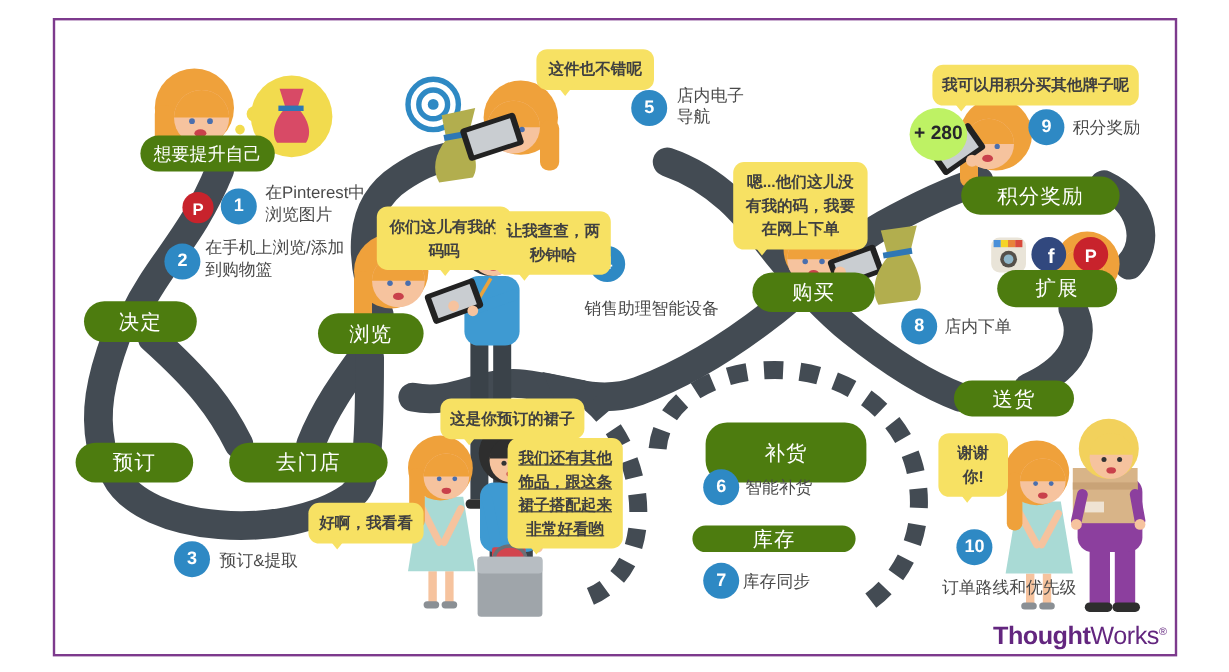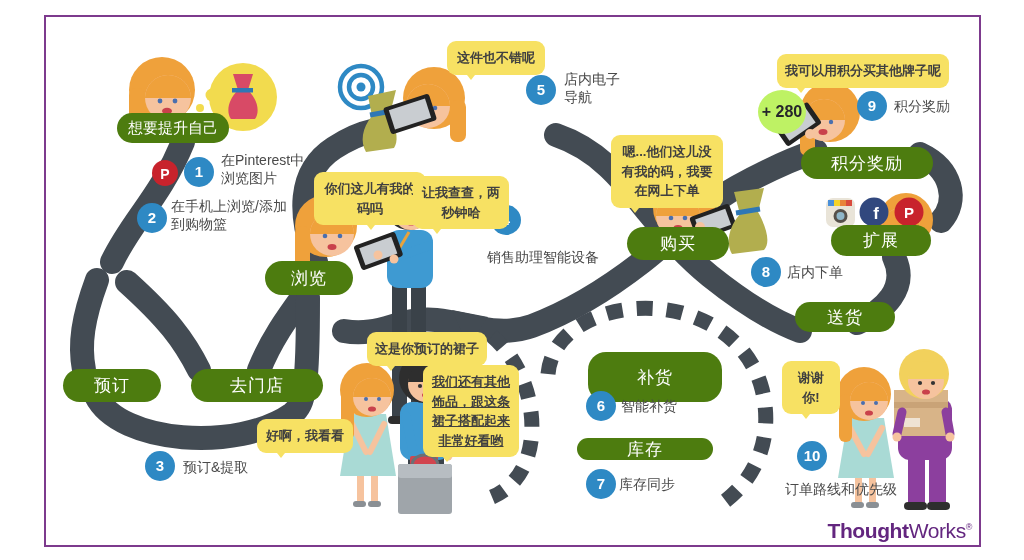--- a/index.html
+++ b/index.html
@@ -259,27 +259,28 @@
       <circle cx="924" cy="374" r="25" fill="#f2d15c"></circle>
       <circle cx="926" cy="381" r="18" fill="#f6c39e"></circle>
       <path d="M908,379 a18,18 0 0 1 36,0 z" fill="#f2d15c"></path>
       <circle cx="920" cy="383" r="2.1" fill="#333"></circle>
         <circle cx="933" cy="383" r="2.1" fill="#333"></circle>
       <ellipse cx="926" cy="392" rx="4" ry="2.6" fill="#c9414b"></ellipse>
     </g>
   </svg>
 
   <div class="pill small" style="left:117px;top:113px;width:112px;height:30px;">想要提升自己</div>
+  <div class="pill" style="left:70px;top:251px;width:94px;height:34px;">决定</div>
   <div class="pill" style="left:63px;top:369px;width:98px;height:33px;">预订</div>
   <div class="pill" style="left:191px;top:369px;width:132px;height:33px;">去门店</div>
   <div class="pill" style="left:265px;top:261px;width:88px;height:34px;">浏览</div>
   <div class="pill" style="left:627px;top:227px;width:102px;height:33px;">购买</div>
   <div class="pill" style="left:801px;top:147px;width:132px;height:32px;">积分奖励</div>
   <div class="pill" style="left:831px;top:225px;width:100px;height:31px;">扩展</div>
-  <div class="pill" style="left:795px;top:302px;width:100px;height:30px;">送货</div>
+  <div class="pill" style="left:795px;top:317px;width:100px;height:30px;">送货</div>
   <div class="pill" style="left:588px;top:352px;width:134px;height:50px;">补货</div>
   <div class="pill" style="left:577px;top:438px;width:136px;height:22px;">库存</div>
 
   <div class="step-circle" style="left:184px;top:157px;">1</div>
   <div class="step-label" style="left:221px;top:152px;width:100px;">在Pinterest中
 浏览图片</div>
 
   <div class="step-circle" style="left:137px;top:203px;">2</div>
   <div class="step-label" style="left:171px;top:198px;width:130px;">在手机上浏览/添加
 到购物篮</div>

